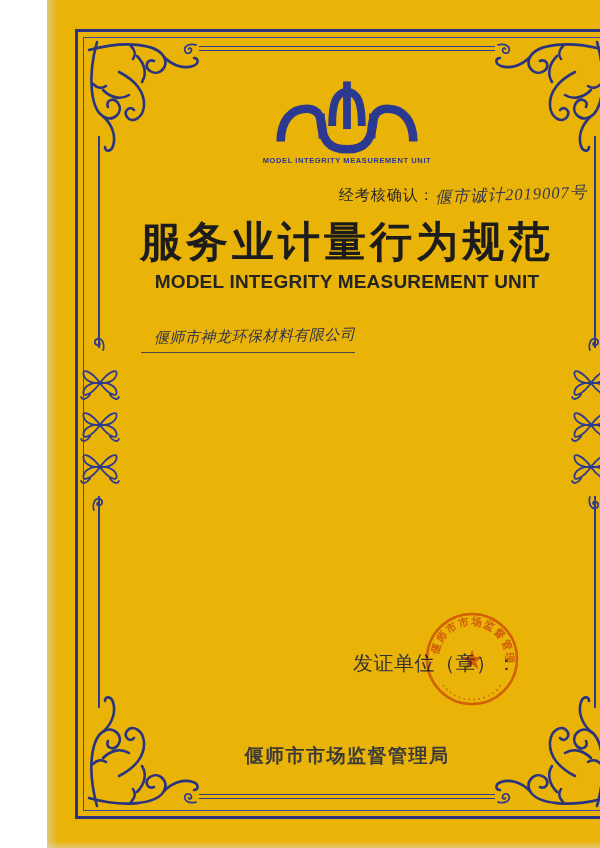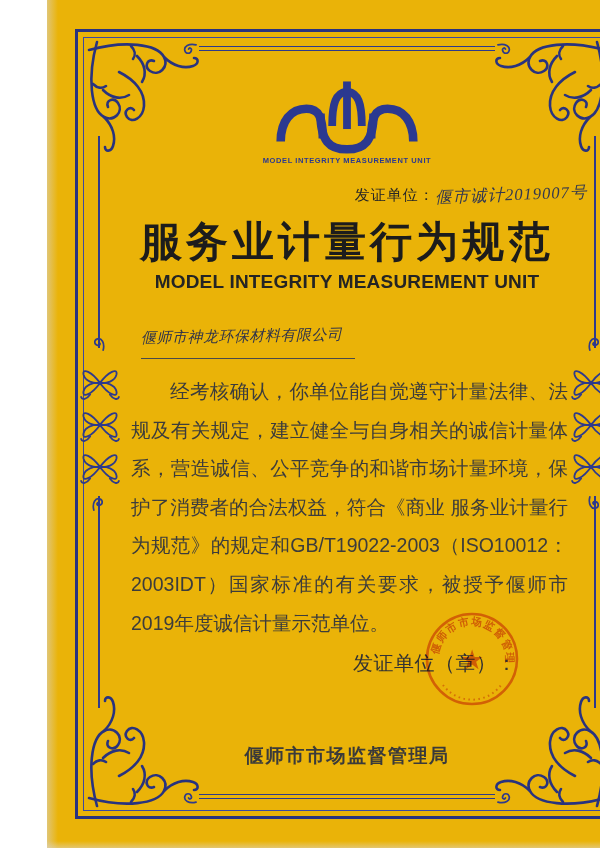--- a/index.html
+++ b/index.html
@@ -40,21 +40,21 @@
   .cert-no .value{display:inline-block;font-family:"Liberation Serif","DejaVu Serif",serif;
     font-style:italic;font-size:16.5px;color:#333850;transform:rotate(-2deg);letter-spacing:1px;}
 
   .title-zh{position:absolute;left:0;top:214px;width:600px;text-align:center;
     font-family:"Liberation Serif","DejaVu Serif",serif;font-size:42px;font-weight:700;
     color:#1c1c1c;letter-spacing:4px;white-space:nowrap;}
   .title-en{position:absolute;left:0;top:271px;width:600px;text-align:center;
     font-size:19px;font-weight:700;color:#242424;letter-spacing:.2px;white-space:nowrap;}
 
   .company{position:absolute;left:94px;top:327px;width:214px;
-    border-bottom:1.5px solid #4a4a4a;padding-bottom:12px;text-align:left;}
+    border-bottom:1.5px solid #4a4a4a;padding-bottom:6px;text-align:right;}
   .company span{display:inline-block;font-family:"Liberation Serif","DejaVu Serif",serif;
     font-style:italic;font-size:15px;color:#30344a;transform:rotate(-1deg);letter-spacing:.5px;}
 
   .body-text{position:absolute;left:84px;top:372px;width:437px;
     font-size:19.5px;line-height:38.6px;color:#3c3c3c;text-align:justify;
     text-indent:2em;font-weight:500;}
 
   .issuer{position:absolute;left:306px;top:650px;font-size:20px;color:#333;
     letter-spacing:.5px;white-space:nowrap;}
 
@@ -238,31 +238,30 @@
       <path stroke-width="11" d="M185,84 C185,58 172,42 152,42 C136,42 131,53 131,80"></path>
       <path stroke-width="11" d="M66,48 C66,84 78,94 100,94 C122,94 134,84 134,48"></path>
       <path stroke-width="10" d="M81,64 C81,34 86,22 99,20"></path>
       <path stroke-width="10" d="M119,64 C119,34 114,22 101,20"></path>
       <path stroke-width="10" d="M100,7 L100,68"></path>
     </g>
   </svg>
   <div class="logo-caption">MODEL INTEGRITY MEASUREMENT UNIT</div>
 
   <div class="cert-no">
-    <span class="label">发证单位：</span><span class="value">偃市诚计2019007号</span>
+    <span class="label">经考核确认：</span><span class="value">偃市诚计2019007号</span>
   </div>
 
   <div class="title-zh">服务业计量行为规范</div>
   <div class="title-en">MODEL INTEGRITY MEASUREMENT UNIT</div>
 
   <div class="company">
     <span>偃师市神龙环保材料有限公司</span>
   </div>
 
-  <div class="body-text">经考核确认，你单位能自觉遵守计量法律、法规及有关规定，建立健全与自身相关的诚信计量体系，营造诚信、公平竞争的和谐市场计量环境，保护了消费者的合法权益，符合《商业 服务业计量行为规范》的规定和GB/T19022-2003（ISO10012：2003IDT）国家标准的有关要求，被授予偃师市2019年度诚信计量示范单位。</div>
 
   <div class="issuer">发证单位（章）：</div>
 
   <svg class="seal" viewBox="0 0 114 114">
     <circle cx="57" cy="57" r="45" fill="none" stroke="#e17575" stroke-width="2.6"></circle>
     <defs>
       <path id="sealArc" d="M 23,57 A 34,34 0 0 1 91,57"></path>
     </defs>
     <text font-size="10.5" fill="#dd6f6f" letter-spacing="1.5" font-weight="bold">
       <textPath href="#sealArc" startOffset="4%">偃师市市场监督管理局</textPath>

